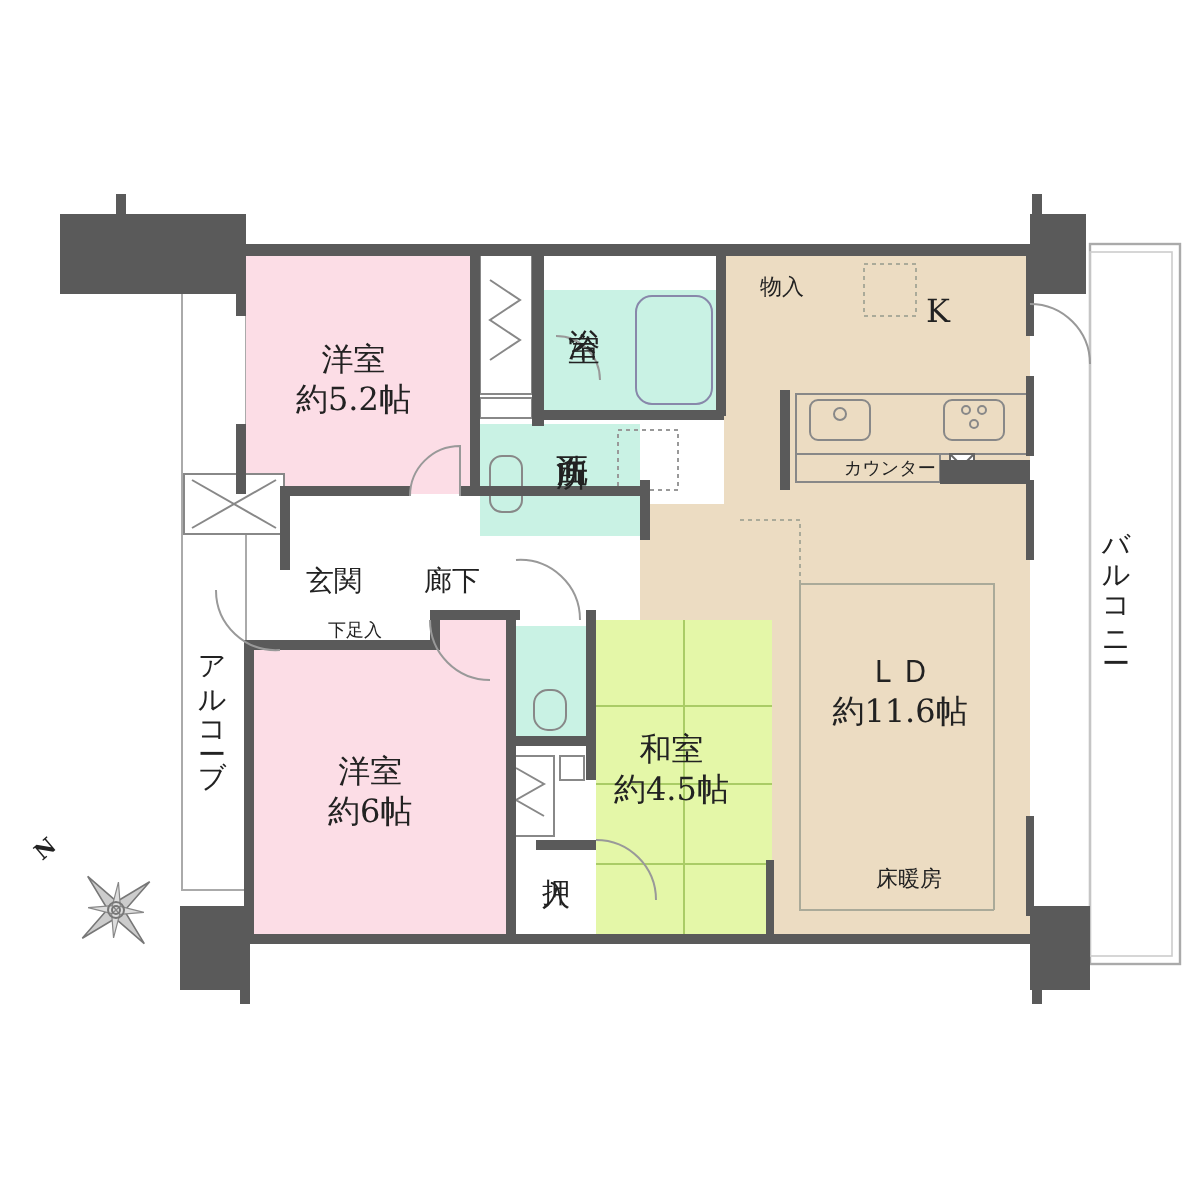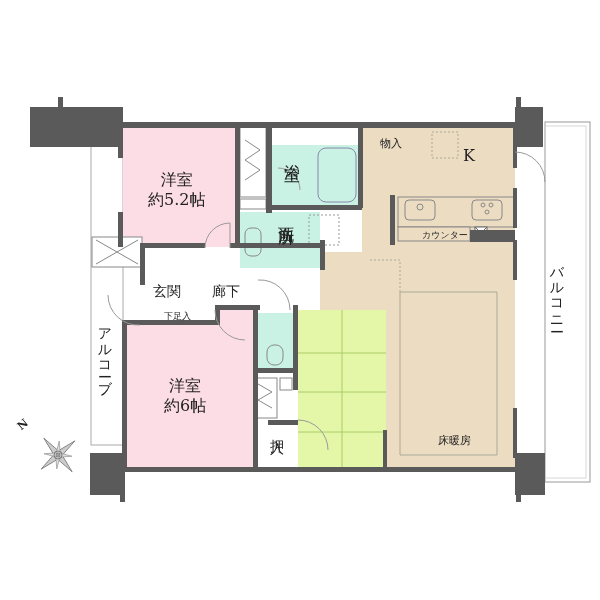--- a/index.html
+++ b/index.html
@@ -164,20 +164,26 @@
     <div>K</div>
   </div>
   <div class="lbl lbl-xs" style="left:406px;top:230px;margin-left:16px;">カウンター</div>
   <div class="lbl lbl-md" style="left:153px;top:283px;">玄関</div>
   <div class="lbl lbl-xs" style="left:164px;top:311px;">下足入</div>
   <div class="lbl lbl-md" style="left:212px;top:283px;">廊下</div>
   <div class="lbl lbl-lg" style="left:164px;top:376px;">
     <div>洋室</div>
     <div>約6帖</div>
   </div>
+  <div class="lbl lbl-lg" style="left:307px;top:365px;">
+    <div>和室</div>
+    <div>約4.5帖</div>
+  </div>
   <div class="lbl lbl-md vert" style="left:268px;top:428px;">押入</div>
   <div class="lbl lbl-lg" style="left:405px;top:326px;width:90px;">
+    <div>ＬＤ</div>
+    <div>約11.6帖</div>
   </div>
   <div class="lbl lbl-sm" style="left:438px;top:434px;font-family:Liberation Serif, serif;">床暖房</div>
   <div class="lbl lbl-md vert" style="left:96px;top:318px;">アルコーブ</div>
   <div class="lbl lbl-md vert" style="left:548px;top:256px;">バルコニー</div>
   <div class="lbl lbl-sm" style="left:18px;top:418px;transform:rotate(-40deg);font-weight:bold;">N</div>
 </div>
 
 </body></html>

